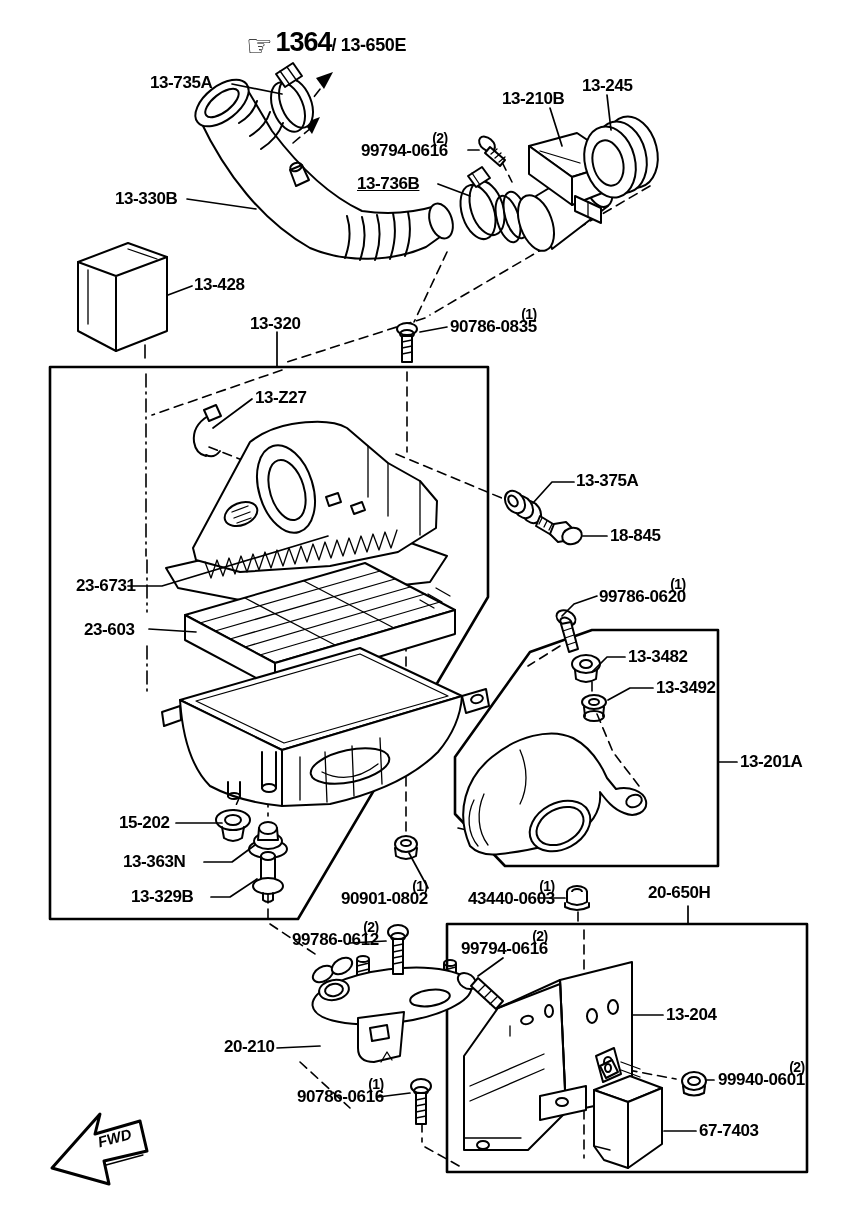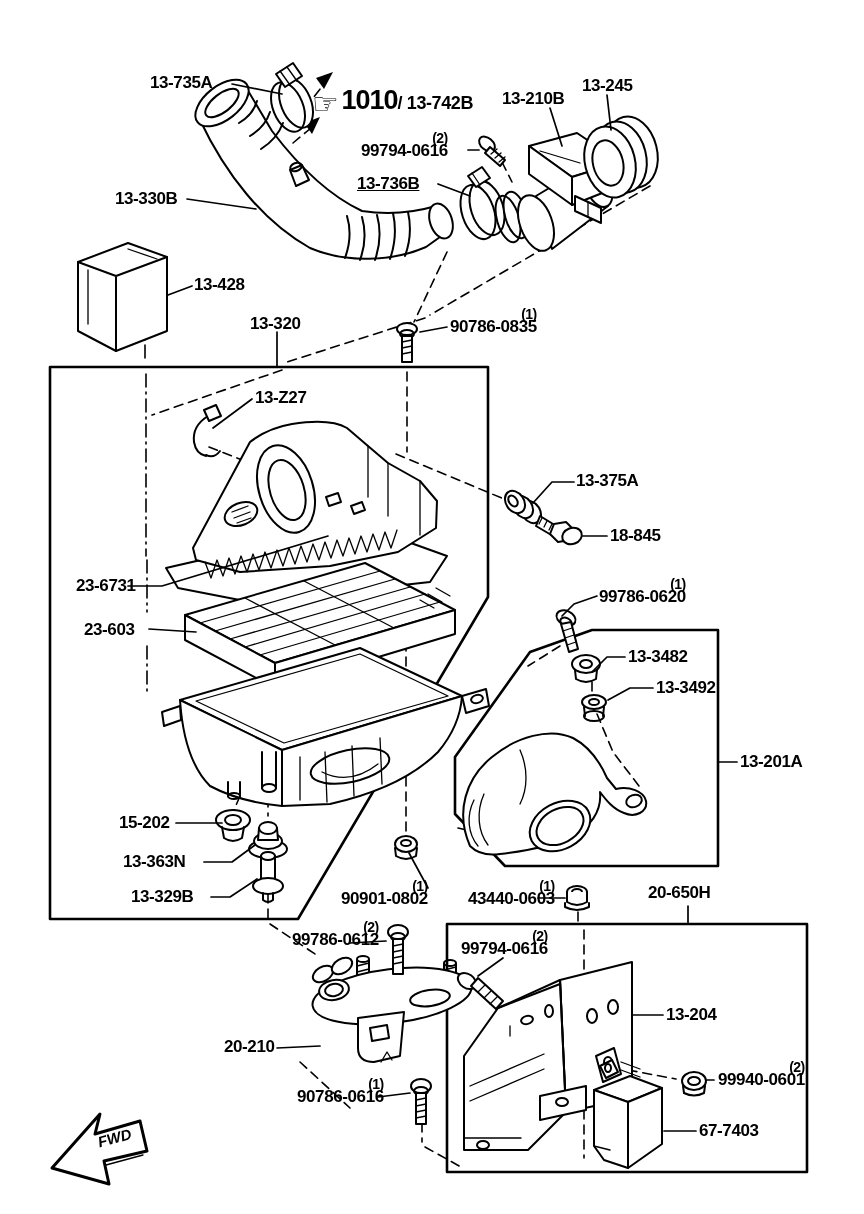--- a/index.html
+++ b/index.html
@@ -379,21 +379,21 @@
   </g>
 
   <g>
     <path class="solid" style="stroke-width:3" d="M52,1168 L100,1114 L95,1134 L140,1121 L147,1151 L104,1161 L109,1184 Z"></path>
     <path class="thin" d="M143,1155 L106,1165"></path>
     <text font-size="15" text-anchor="middle" transform="translate(116,1143) rotate(-15)">FWD</text>
   </g>
 </svg>
 
 <div class="callout-layer">
-      <div class="callout hand" style="left: 312px; top: 86px;"><span class="hand-icon">☞</span><span class="hand-num">1010</span><span class="hand-ref">/ 13-742B</span></div>
+      <div class="callout hand" style="left: 246px; top: 28px;"><span class="hand-icon">☞</span><span class="hand-num">1364</span><span class="hand-ref">/ 13-650E</span></div>
       <div class="callout" style="left: 150px; top: 74px;"><span class="part-num">13-735A</span></div>
       <div class="callout" style="left: 502px; top: 90px;"><span class="part-num">13-210B</span></div>
       <div class="callout" style="left: 582px; top: 77px;"><span class="part-num">13-245</span></div>
       <div class="callout" style="left: 361px; top: 142px;"><span class="qty">(2)</span><span class="part-num">99794-0616</span></div>
       <div class="callout" style="left: 357px; top: 175px; text-decoration: underline;"><span class="part-num">13-736B</span></div>
       <div class="callout" style="left: 115px; top: 190px;"><span class="part-num">13-330B</span></div>
       <div class="callout" style="left: 194px; top: 276px; text-align: center;"><span class="part-num">13-428</span></div>
       <div class="callout" style="left: 250px; top: 315px;"><span class="part-num">13-320</span></div>
       <div class="callout" style="left: 450px; top: 318px;"><span class="qty">(1)</span><span class="part-num">90786-0835</span></div>
       <div class="callout" style="left: 255px; top: 389px;"><span class="part-num">13-Z27</span></div>

